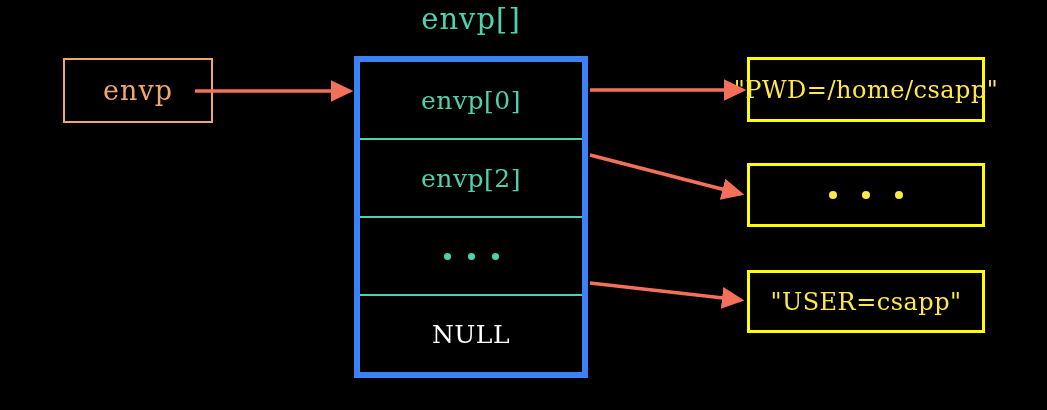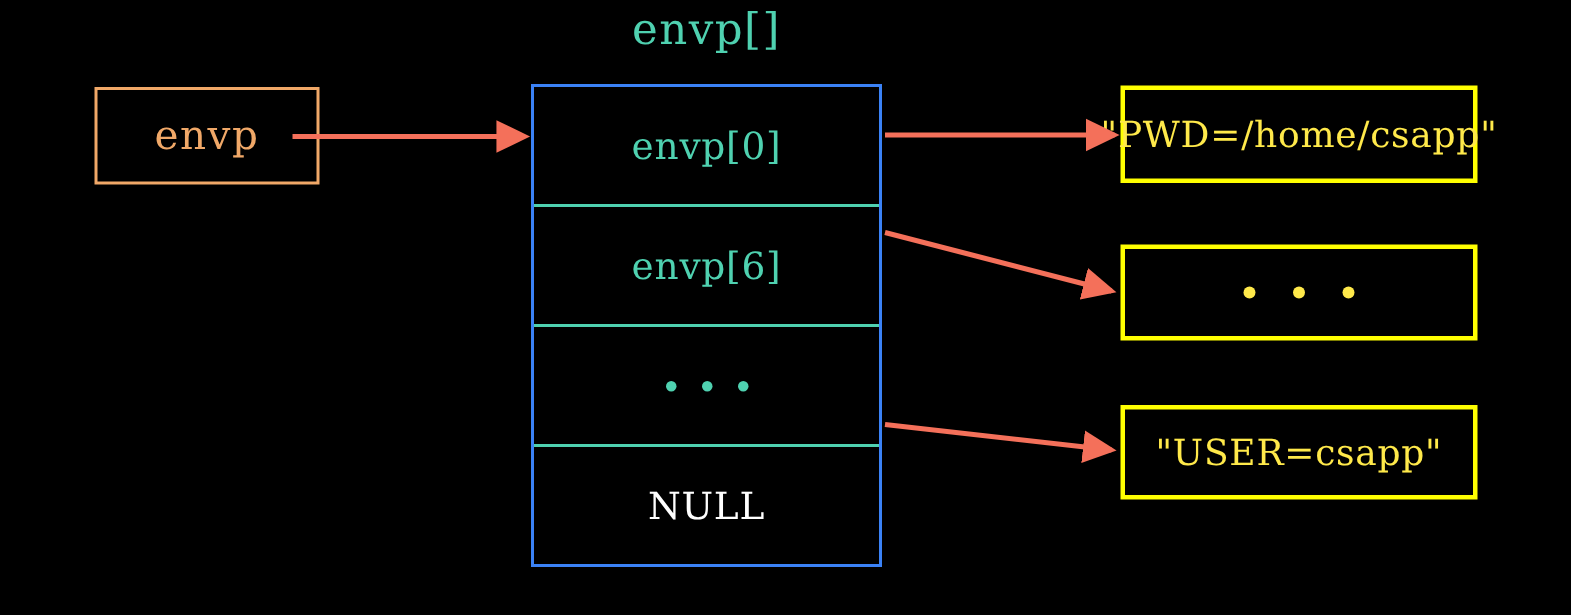--- a/index.html
+++ b/index.html
@@ -52,21 +52,21 @@
   }
 
   
   .array-table {
     position: absolute;
     left: 354px;
     top: 56px;
     width: 234px;
     height: 322px;
     box-sizing: border-box;
-    border: 2px solid #3b82f6;
+    border: 6px solid #3b82f6;
     background: #000;
     display: flex;
     flex-direction: column;
   }
   .array-cell {
     flex: 1 1 0;
     box-sizing: border-box;
     border-bottom: 2px solid #4FD1B0;
     display: flex;
     align-items: center;
@@ -145,21 +145,21 @@
     <span class="label">envp</span>
   </div>
 
   <div class="array-title">envp[]</div>
 
   <div class="array-table">
     <div class="array-cell">
       <span>envp[0]</span>
     </div>
     <div class="array-cell">
-      <span>envp[6]</span>
+      <span>envp[2]</span>
     </div>
     <div class="array-cell ellipsis-cell">
       <span class="dot-teal"></span>
       <span class="dot-teal"></span>
       <span class="dot-teal"></span>
     </div>
     <div class="array-cell null-cell">
       <span>NULL</span>
     </div>
   </div>

